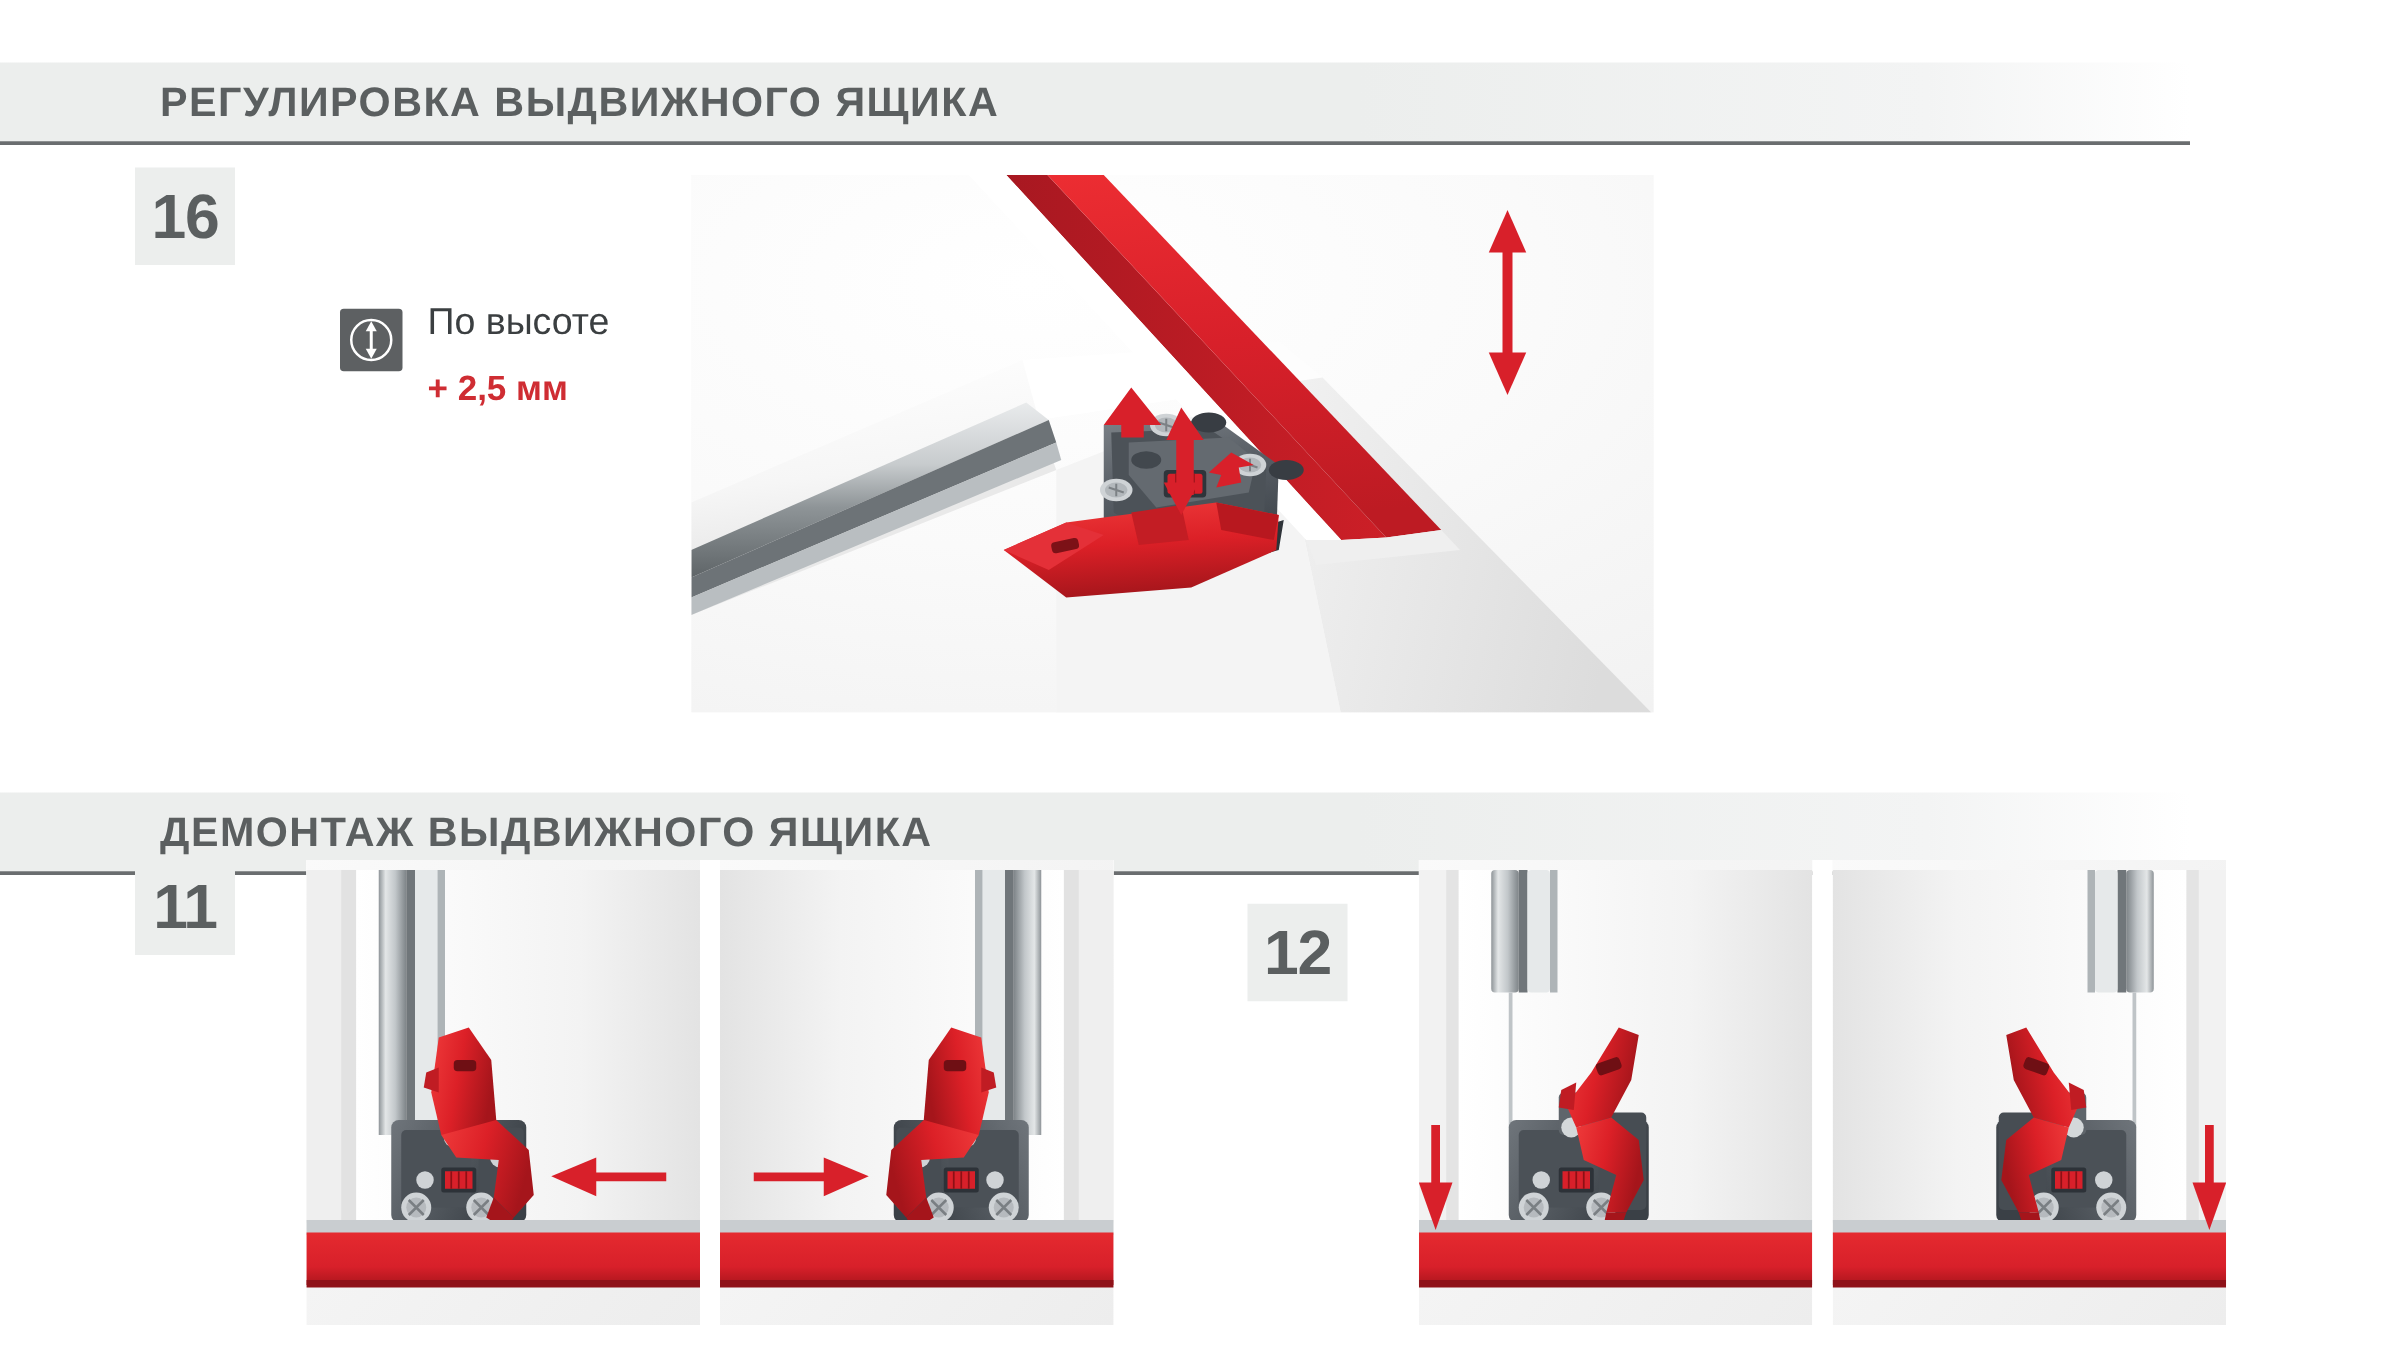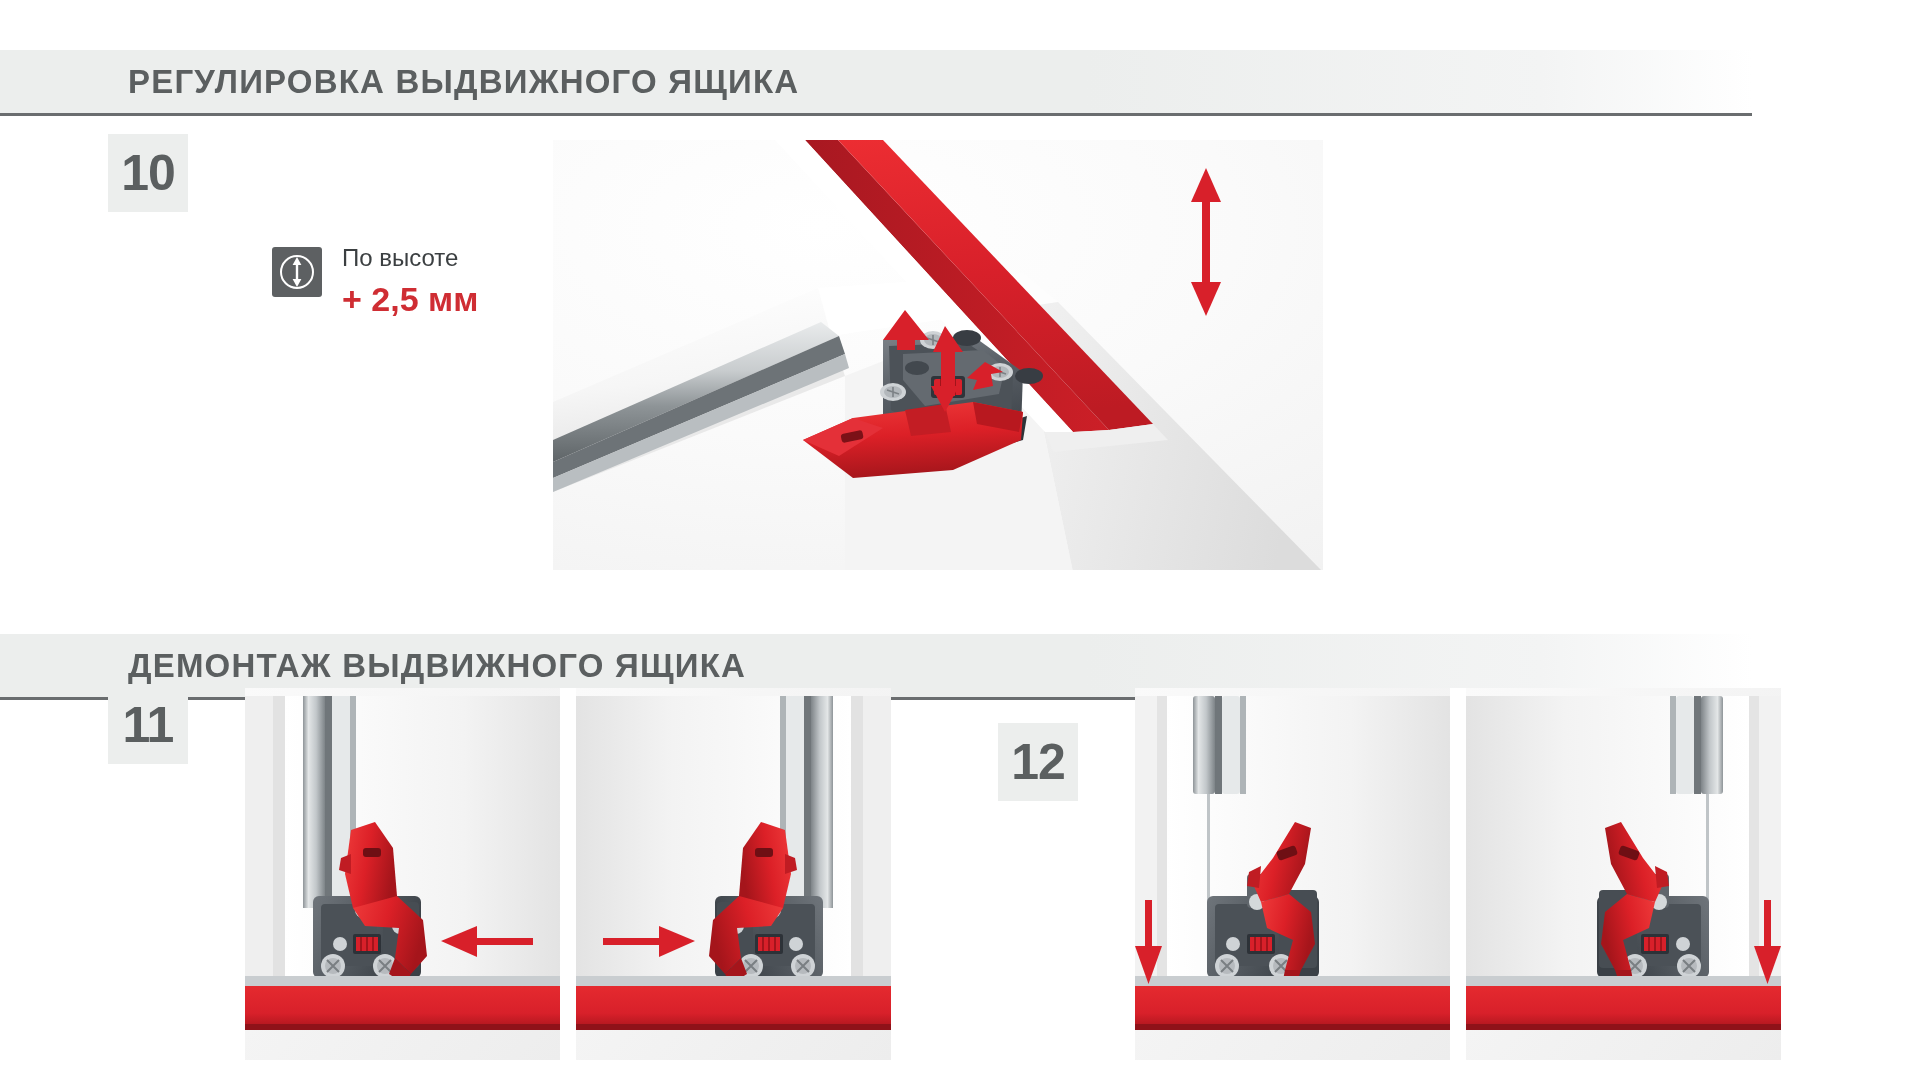--- a/index.html
+++ b/index.html
@@ -36,23 +36,23 @@
   }
 
   
   .callout{position:absolute;display:flex;align-items:flex-start;}
   .callout .ico{
     width:50px;height:50px;background:#5d6062;border-radius:3px;
     position:relative;flex:none;margin-top:4px;
   }
   .callout .ico svg{position:absolute;left:0;top:0;}
   .callout .txtwrap{margin-left:20px;}
-  .callout .line1{font-size:24px;color:#3b3f41;line-height:30px;white-space:nowrap;}
-  .callout .line2{font-size:34px;color:#cf2d33;font-weight:bold;line-height:40px;
-     margin-top:6px;white-space:nowrap;}
+  .callout .line1{font-size:30px;color:#3b3f41;line-height:30px;white-space:nowrap;}
+  .callout .line2{font-size:28px;color:#cf2d33;font-weight:bold;line-height:40px;
+     margin-top:18px;white-space:nowrap;}
 
   
   .photo{position:absolute;overflow:hidden;background:#fbfbfb;}
 
   
   .bg-soft{position:absolute;left:0;top:0;right:0;bottom:0;
     background:radial-gradient(120% 110% at 35% 20%,#ffffff 0%,#fafafa 45%,#f0f0f0 100%);}
 
   
   .arrow-red{position:absolute;}
@@ -64,21 +64,21 @@
 </head>
 <body>
 
 <div class="page">
 
   <div class="section-bar" style="top:50px;">
     <div class="title">РЕГУЛИРОВКА ВЫДВИЖНОГО ЯЩИКА</div>
   </div>
 
   <div class="step-badge" style="left:108px;top:134px;">
-    <span>10</span>
+    <span>16</span>
   </div>
 
   <div class="callout" style="left:272px;top:243px;">
     <div class="ico">
       <svg width="50" height="50" viewBox="0 0 50 50" aria-hidden="true">
         <circle cx="25" cy="25" r="16" fill="none" stroke="#ffffff" stroke-width="2"></circle>
         <line x1="25" y1="13.5" x2="25" y2="36.5" stroke="#ffffff" stroke-width="2.4"></line>
         <polygon points="25,10 20.6,18 29.4,18" fill="#ffffff"></polygon>
         <polygon points="25,40 20.6,32 29.4,32" fill="#ffffff"></polygon>
       </svg>

